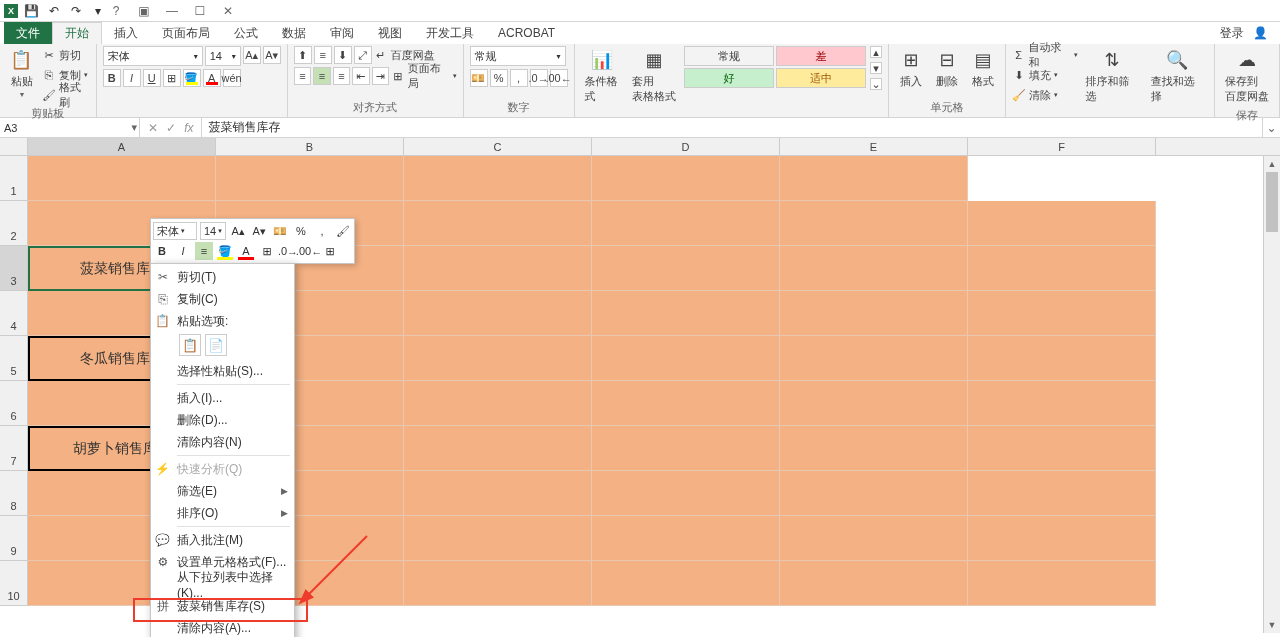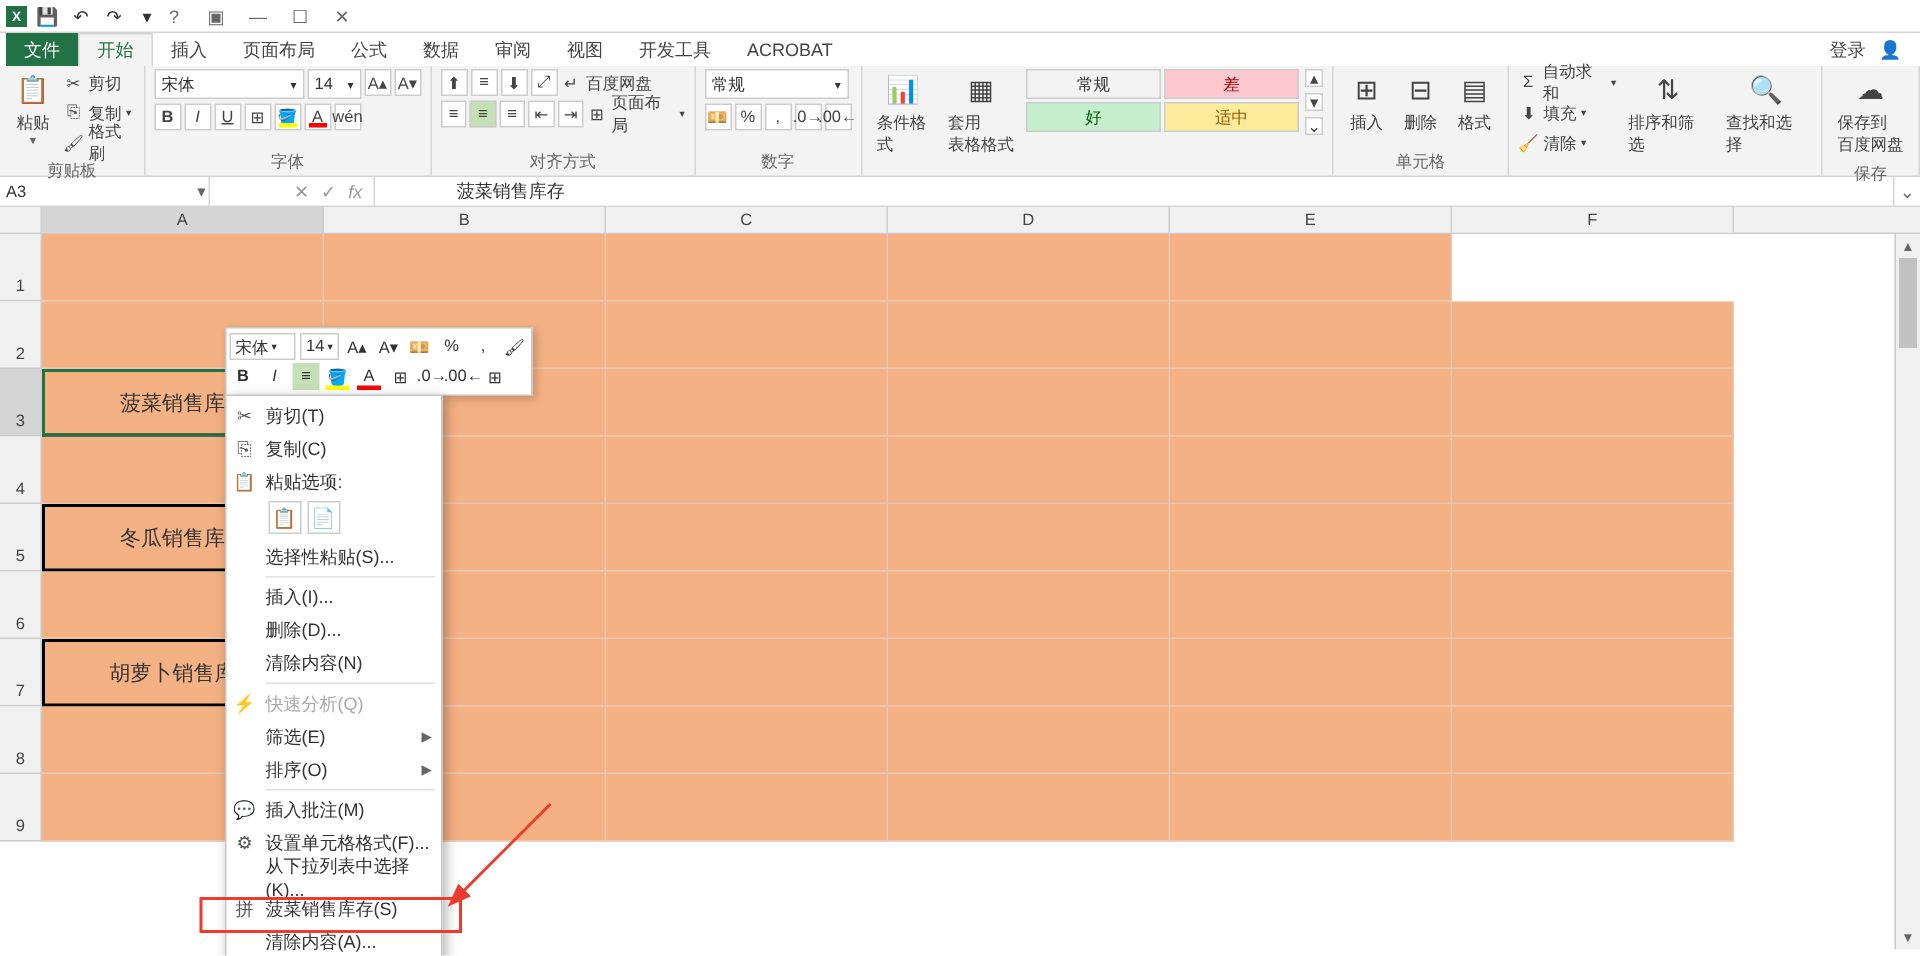--- a/index.html
+++ b/index.html
@@ -32,21 +32,21 @@
 .small-btn { display: flex; align-items: center; gap: 3px; font-size: 11px; cursor: pointer; height: 18px; color:#444; }
 .small-ico { width:14px; height:14px; display:inline-flex; align-items:center; justify-content:center; }
 .combo { height: 20px; border: 1px solid #ccc; background: #fff; font-size: 11px; padding: 0 4px; display:flex; align-items:center; }
 .btn-row { display: flex; gap: 2px; }
 .sq { width: 18px; height: 18px; border: 1px solid #ccc; display:flex; align-items:center; justify-content:center; font-size:11px; cursor:pointer; background:#fff; color:#444; }
 .style-gallery { display:flex; flex-direction:column; gap:2px; }
 .style-row { display:flex; gap:2px; }
 .style-cell { width:90px; height:20px; border:1px solid #ccc; display:flex; align-items:center; justify-content:center; font-size:11px; }
 
 
-.name-formula { height: 20px; border-bottom: 1px solid #d4d4d4; display: flex; align-items: stretch; gap: 48px; }
+.name-formula { height: 20px; border-bottom: 1px solid #d4d4d4; display: flex; align-items: stretch; }
 .name-box { width: 140px; border-right: 1px solid #d4d4d4; display: flex; align-items: center; padding: 0 4px; font-size: 11px; position:relative; }
 .name-box .drop { position:absolute; right:2px; color:#666; }
 .fx-btns { display: flex; align-items: center; gap: 8px; padding: 0 8px; border-right: 1px solid #d4d4d4; color:#999; }
 .formula-input { flex: 1; padding: 0 6px; font-size: 12px; display:flex; align-items:center; }
 .formula-expand { width:18px; border-left:1px solid #d4d4d4; display:flex; align-items:center; justify-content:center; color:#666; }
 
 
 .grid-wrap { position: relative; height: 495px; background:#fff; }
 .col-headers { height: 18px; display: flex; background:#f0f0f0; border-bottom: 1px solid #ccc; }
 .corner { width: 28px; border-right: 1px solid #ccc; background:#f0f0f0; }
@@ -168,21 +168,20 @@
       <div class="btn-row">
         <div class="sq" style="font-weight:bold;">B</div>
         <div class="sq" style="font-style:italic;">I</div>
         <div class="sq" style="text-decoration:underline;">U</div>
         <div class="sq">⊞</div>
         <div class="sq" style="position:relative;">🪣<div style="position:absolute;bottom:1px;left:2px;right:2px;height:3px;background:#ffff00;"></div></div>
         <div class="sq" style="position:relative;">A<div style="position:absolute;bottom:1px;left:2px;right:2px;height:3px;background:#ff0000;"></div></div>
         <div class="sq">wén</div>
       </div>
     </div>
-    <div class="group-label">字体</div>
   </div>
 
   <div class="group">
     <div class="group-body" style="flex-direction:column; gap:3px;">
       <div class="btn-row">
         <div class="sq">⬆</div>
         <div class="sq">≡</div>
         <div class="sq">⬇</div>
         <div class="sq">⤢</div>
         <div class="small-btn">
@@ -414,20 +413,29 @@
       </div>
       <div class="row">
         <div class="row-h">9</div>
         <div class="cell" style="width: 188px;"></div>
         <div class="cell" style="width: 188px;"></div>
         <div class="cell" style="width: 188px;"></div>
         <div class="cell" style="width: 188px;"></div>
         <div class="cell" style="width: 188px;"></div>
         <div class="cell" style="width: 188px;"></div>
       </div>
+      <div class="row">
+        <div class="row-h">10</div>
+        <div class="cell" style="width: 188px;"></div>
+        <div class="cell" style="width: 188px;"></div>
+        <div class="cell" style="width: 188px;"></div>
+        <div class="cell" style="width: 188px;"></div>
+        <div class="cell" style="width: 188px;"></div>
+        <div class="cell" style="width: 188px;"></div>
+      </div>
     </div>
   <div class="vscroll">
     <div class="arr" style="top:0;">▲</div>
     <div class="thumb"></div>
     <div class="arr" style="bottom:0;">▼</div>
   </div>
 </div>
 
 <div class="mini-toolbar" style="left:150px; top:218px;">
   <div class="mini-row">

